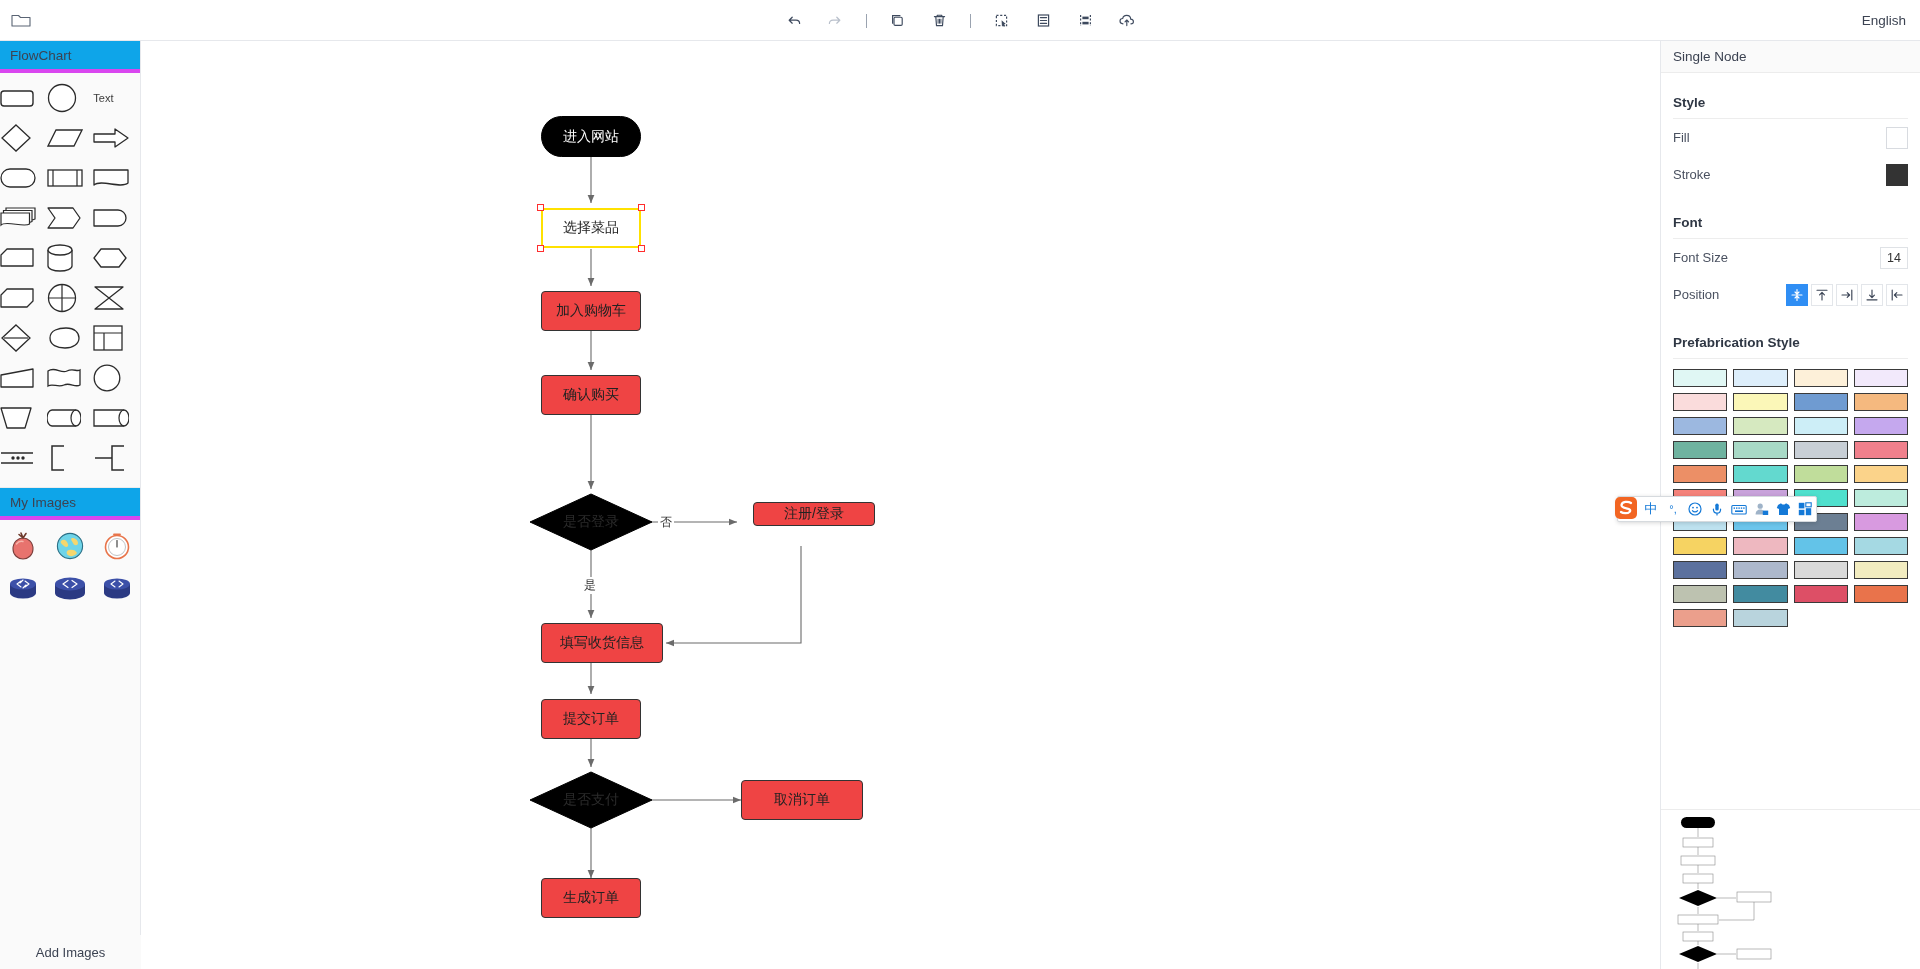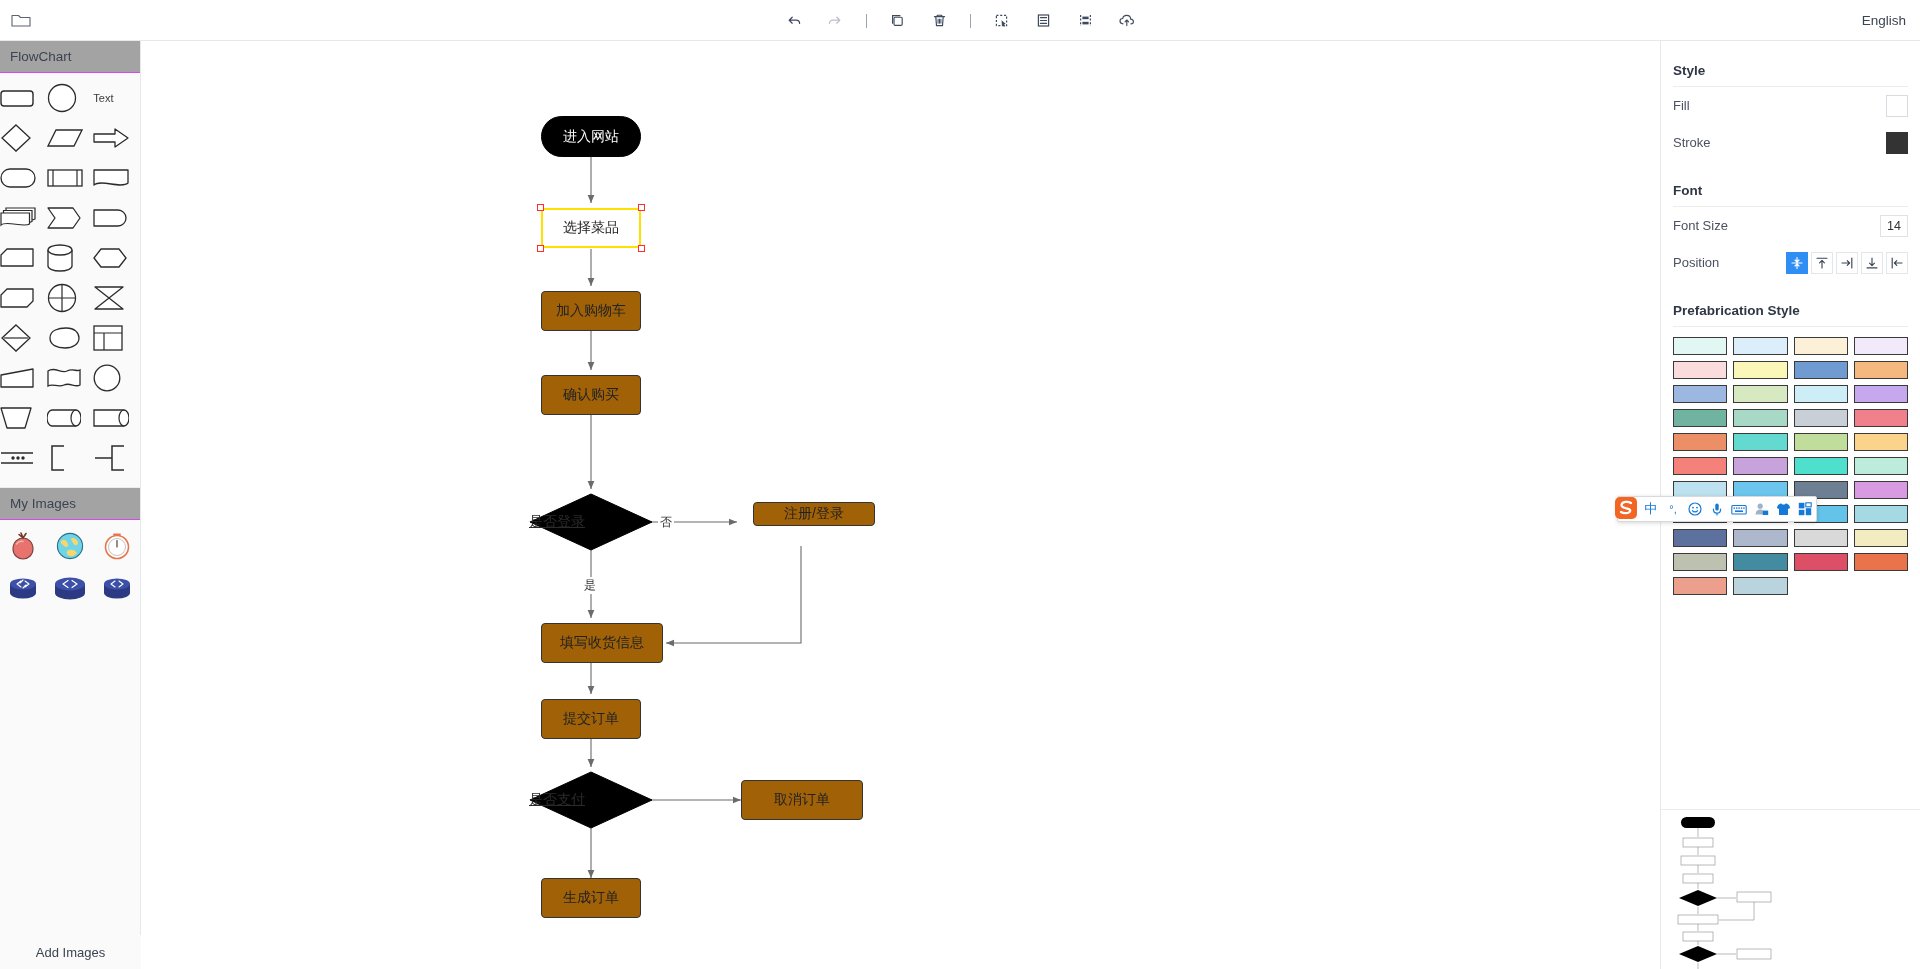--- a/index.html
+++ b/index.html
@@ -37,22 +37,22 @@
     display: flex; align-items: center; font-size: 13.5px; color: #3c4352; cursor: pointer;
   }
 
   
   .sidebar {
     position: absolute; left: 0; top: 41px; width: 141px; height: 928px;
     background: #fafafa; border-right: 1px solid #e6e8ec;
   }
   .side-head {
     height: 32px; display: flex; align-items: center; padding-left: 10px;
-    font-size: 13.5px; color: #3c4352; border-bottom: 1px solid #d946ef;
-    background: #a3a3a3;
+    font-size: 13.5px; color: #3c4352; border-bottom: 4px solid #d946ef;
+    background: #0ea5e9;
   }
   .shape-grid {
     display: grid; grid-template-columns: repeat(3, 1fr);
     padding: 6px 0 8px 0; row-gap: 2px;
   }
   .shape-cell {
     height: 38px; display: flex; align-items: center; justify-content: flex-start; cursor: pointer;
   }
   .shape-cell svg { display: block; }
   .shape-cell .txtshape { font-size: 11px; color: #3c3c3c; }
@@ -68,38 +68,38 @@
   
   .canvas {
     position: absolute; left: 141px; top: 41px; width: 1519px; height: 928px;
     background: #ffffff; overflow: hidden;
   }
   .node {
     position: absolute; display: flex; align-items: center; justify-content: center;
     font-size: 14px; cursor: pointer; box-sizing: border-box;
   }
   .node.rect {
-    border: 1px solid #333; border-radius: 4px; background: #a16207; color: #222;
+    border: 1px solid #333; border-radius: 4px; background: #ef4444; color: #222;
   }
   .node.terminal {
     border-radius: 26px; background: #000; color: #fff; border: 1px solid #000;
   }
   .node.selected {
     border: 2px solid #ffe100; background: #fff; color: #222; border-radius: 0;
   }
   .handle {
     position: absolute; width: 7px; height: 7px; background: #fff;
     border: 1.5px solid #ff2d2d; cursor: nwse-resize;
   }
   .diamond-wrap { position: absolute; cursor: pointer; }
   .diamond-wrap svg { display: block; position: absolute; left: 0; top: 0; }
   .diamond-label {
     position: absolute; left: 0; top: 0; width: 100%; height: 100%;
-    display: flex; align-items: center; justify-content: flex-start;
-    font-size: 14px; color: #2b2b2b; pointer-events: none; text-decoration: underline;
+    display: flex; align-items: center; justify-content: center;
+    font-size: 14px; color: #2b2b2b; pointer-events: none;
   }
   .edge-label {
     position: absolute; font-size: 12px; color: #333; background: #fff;
     padding: 0 2px;
   }
   .edges { position: absolute; left: 0; top: 0; width: 1519px; height: 928px; pointer-events: none; }
 
   
   .rpanel {
     position: absolute; right: 0; top: 41px; width: 260px; height: 928px;
@@ -551,20 +551,21 @@
 
     <div class="node rect" style="left:400px;top:837px;width:100px;height:40px;">
       <span>生成订单</span>
     </div>
 
     <span class="edge-label" style="left:517px;top:473px;">否</span>
     <span class="edge-label" style="left:441px;top:536px;">是</span>
   </div>
 
   <div class="rpanel">
+    <div class="rpanel-head">Single Node</div>
     <div class="rp-body">
 
       <div class="rp-section-title">Style</div>
       <div class="rp-hr"></div>
 
       <div class="rp-row">
         <span class="rlabel">Fill</span>
         <span class="swatch-box" style="background:#ffffff;"></span>
       </div>
       <div class="rp-row">

